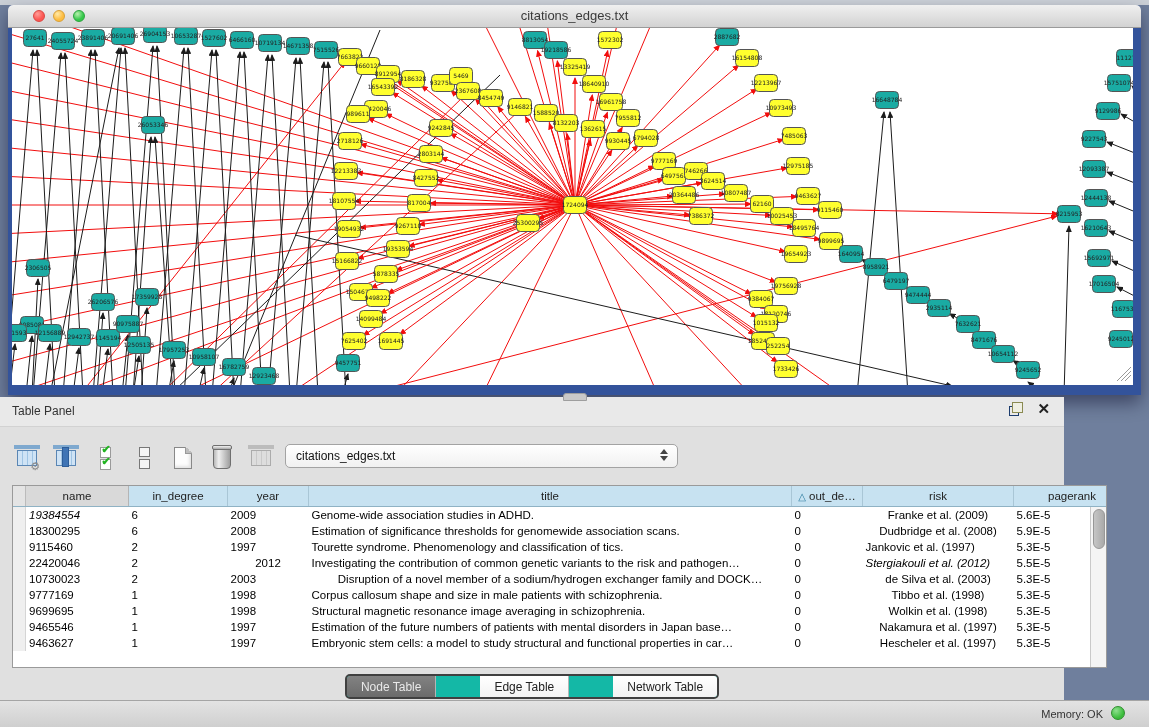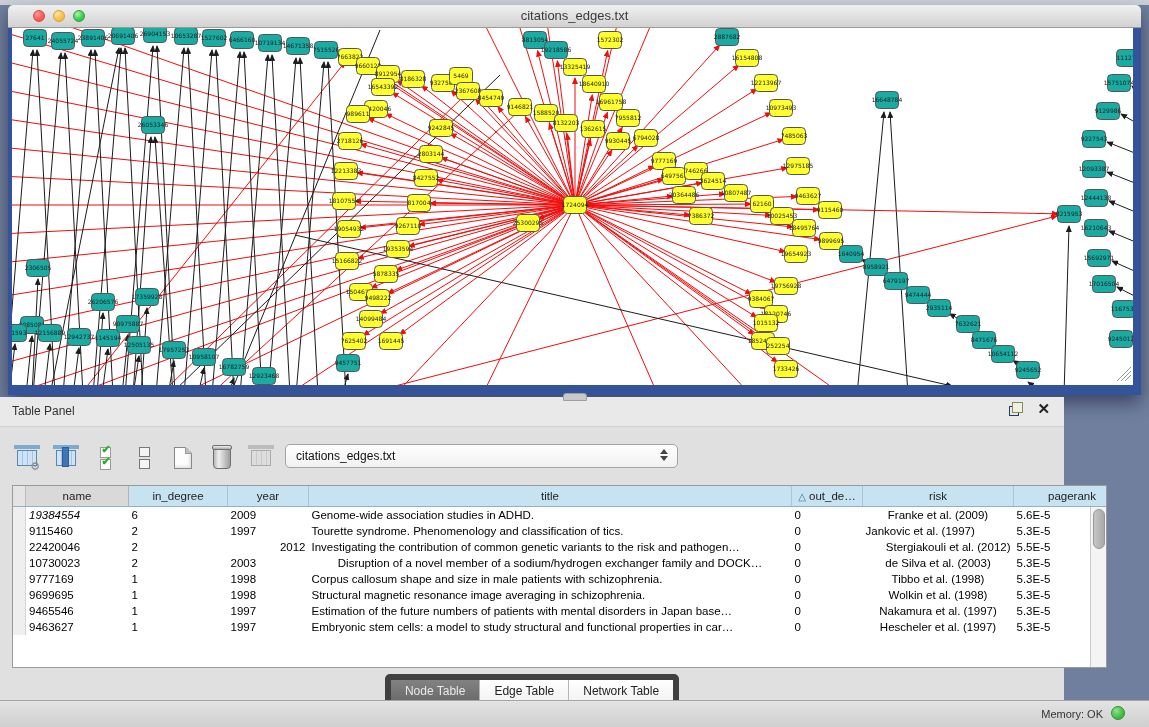--- a/index.html
+++ b/index.html
@@ -83,21 +83,21 @@
     overflow:hidden;white-space:nowrap;}
   table.grid th.gutter{background:#e4e4e4;border-right:1px solid #bbb;}
   table.grid th.namecol{background:#d9d9d9;border-right:1px solid #b5b5b5;}
   table.grid td{height:16px;padding:0 3px;white-space:nowrap;overflow:hidden;}
   td.gutter{background:#efefef;border-right:1px solid #d5d5d5;}
   .sort-tri{color:#2e7da0;font-size:10px;margin-right:3px;}
   .vscroll{position:absolute;right:0;top:21px;bottom:0;width:15px;background:#f4f4f4;border-left:1px solid #c9c9c9;}
   .vthumb{position:absolute;left:2px;top:2px;width:10px;height:38px;background:linear-gradient(90deg,#c6c6c6,#a9a9a9);border-radius:6px;border:1px solid #979797;}
 
   .tabs{position:absolute;left:0;right:0;top:277px;display:flex;justify-content:center;}
-  .seg{display:flex;border:6px solid #404040;border-radius:5px;overflow:hidden;height:21px;background:#14b8a6;}
+  .seg{display:flex;border:2px solid #404040;border-radius:5px;overflow:hidden;height:21px;background:#14b8a6;gap:44px;}
   .seg .tab{padding:0 14px;font-size:12px;color:#222;display:flex;align-items:center;border-right:1px solid #b5b5b5;background:linear-gradient(#ffffff,#f3f3f3);}
   .seg .tab:last-child{border-right:none;}
   .seg .tab.sel{background:linear-gradient(#828282,#6b6b6b);color:#e9e9e9;}
 
   
   .statusbar{position:absolute;left:0;top:700px;width:1149px;height:27px;
     background:linear-gradient(#e3e3e3,#cfcfcf);border-top:1px solid #a5a5a5;box-sizing:border-box;}
   .mem{position:absolute;right:46px;top:7px;font-size:11px;color:#333;}
   .memdot{position:absolute;right:24px;top:5px;width:14px;height:14px;border-radius:50%;
     background:radial-gradient(circle at 35% 30%,#8fe08f,#3cbc3c 65%);border:1px solid #2e8f2e;box-sizing:border-box;}
@@ -858,36 +858,46 @@
             <td style="text-align: left; font-style: italic;">19384554</td>
             <td style="text-align: left;">6</td>
             <td style="text-align: left;">2009</td>
             <td style="text-align: left;">Genome-wide association studies in ADHD.</td>
             <td style="text-align: left;">0</td>
             <td style="text-align: center;">Franke et al. (2009)</td>
             <td style="text-align: left;">5.6E-5</td>
           </tr>
           <tr>
             <td class="gutter"></td>
+            <td style="text-align: left;">18300295</td>
+            <td style="text-align: left;">6</td>
+            <td style="text-align: left;">2008</td>
+            <td style="text-align: left;">Estimation of significance thresholds for genomewide association scans.</td>
+            <td style="text-align: left;">0</td>
+            <td style="text-align: center;">Dudbridge et al. (2008)</td>
+            <td style="text-align: left;">5.9E-5</td>
+          </tr>
+          <tr>
+            <td class="gutter"></td>
             <td style="text-align: left;">9115460</td>
             <td style="text-align: left;">2</td>
             <td style="text-align: left;">1997</td>
             <td style="text-align: left;">Tourette syndrome. Phenomenology and classification of tics.</td>
             <td style="text-align: left;">0</td>
             <td style="text-align: left;">Jankovic et al. (1997)</td>
             <td style="text-align: left;">5.3E-5</td>
           </tr>
           <tr>
             <td class="gutter"></td>
             <td style="text-align: left;">22420046</td>
             <td style="text-align: left;">2</td>
-            <td style="text-align: right;">2012</td>
+            <td style="text-align: center;">2012</td>
             <td style="text-align: left;">Investigating the contribution of common genetic variants to the risk and pathogen…</td>
             <td style="text-align: left;">0</td>
-            <td style="text-align: right;">Stergiakouli et al. (2012)</td>
+            <td style="text-align: left; font-style: italic;">Stergiakouli et al. (2012)</td>
             <td style="text-align: left;">5.5E-5</td>
           </tr>
           <tr>
             <td class="gutter"></td>
             <td style="text-align: left;">10730023</td>
             <td style="text-align: left;">2</td>
             <td style="text-align: left;">2003</td>
             <td style="text-align: center;">Disruption of a novel member of a sodium/hydrogen exchanger family and DOCK…</td>
             <td style="text-align: left;">0</td>
             <td style="text-align: center;">de Silva et al. (2003)</td>

